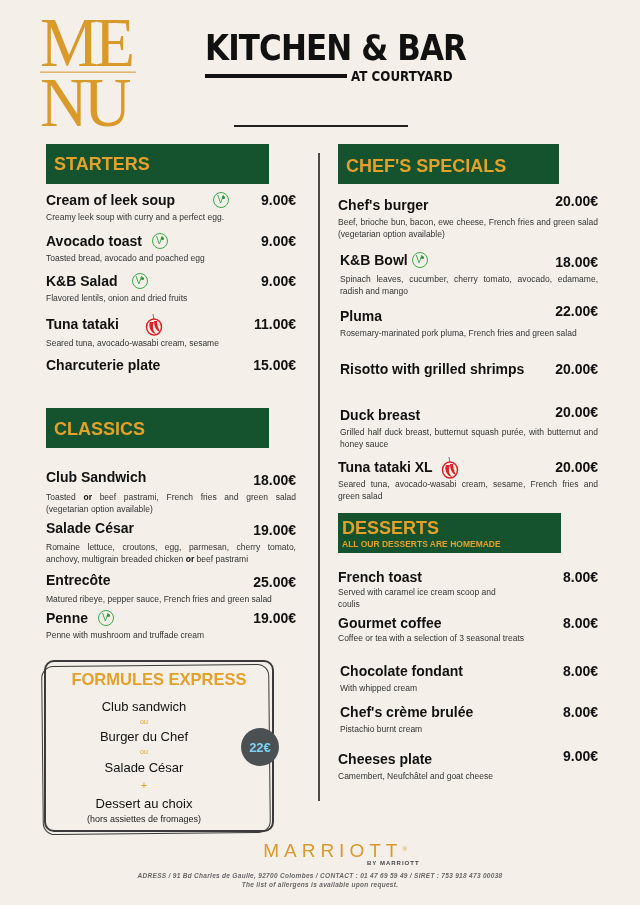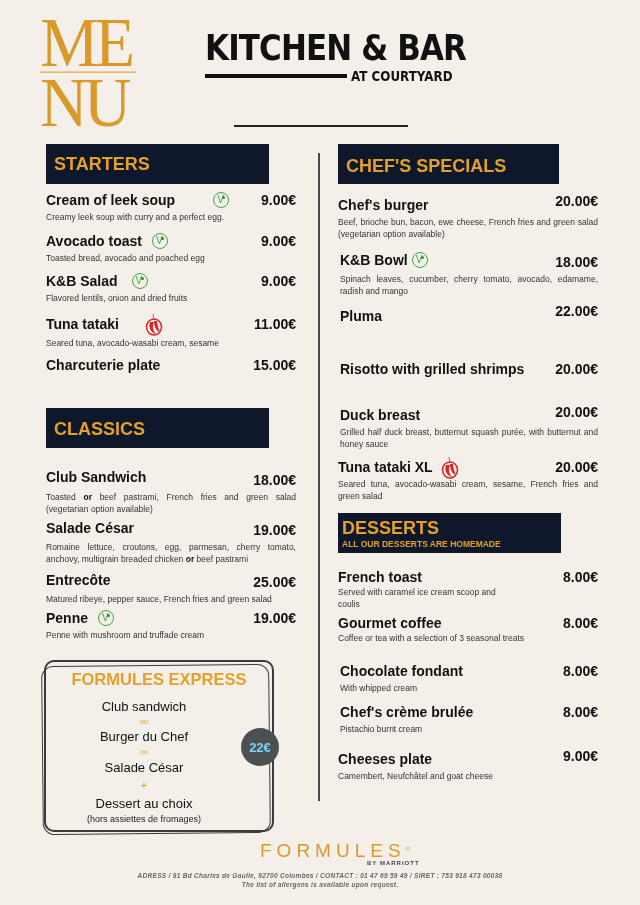--- a/index.html
+++ b/index.html
@@ -12,21 +12,21 @@
 
   .title-block { position: absolute; left: 205px; top: 28px; width: 265px; }
   .title-main { font-family: "DejaVu Sans", sans-serif; font-weight: bold; font-size: 36px; line-height: 40px; letter-spacing: -1px; transform: scaleX(0.86); transform-origin: left; white-space: nowrap; color: #111; }
   .title-sub-row { display: flex; align-items: center; margin-top: 0; }
   .title-rule { width: 148px; height: 4px; background: #111; margin-right: 4px; }
   .title-sub { font-family: "DejaVu Sans", sans-serif; font-weight: bold; font-size: 14px; letter-spacing: 0; transform: scaleX(0.85); transform-origin: left; white-space: nowrap; color: #111; }
   .title-underline { position: absolute; left: 234px; top: 125px; width: 174px; height: 2px; background: #222; }
 
   .col-divider { position: absolute; left: 318px; top: 153px; width: 2px; height: 648px; background: #4a4a4a; }
 
-  .section-bar { position: absolute; background: #0f172a; color: #e3a02b; font-weight: bold; padding-left: 8px; }
+  .section-bar { position: absolute; background: #14532d; color: #e3a02b; font-weight: bold; padding-left: 8px; }
   .section-bar .bar-title { font-size: 18px; line-height: 22px; letter-spacing: 0; }
   .section-bar .bar-sub { font-size: 8.5px; font-weight: bold; line-height: 10px; }
 
   .item { position: absolute; }
   .item-head { display: flex; align-items: center; justify-content: space-between; }
   .item-name { font-size: 14px; font-weight: bold; color: #111; white-space: nowrap; display: flex; align-items: center; }
   .item-price { font-size: 14px; font-weight: bold; color: #111; white-space: nowrap; }
   .item-desc { font-size: 8.5px; color: #333; line-height: 12px; margin-top: 3px; text-align: justify; }
   .item-desc b { font-weight: bold; color: #111; }
 
@@ -203,20 +203,21 @@
     <span class="item-price" style="margin-top:4px;">18.00€</span>
   </div>
   <div class="item-desc">Spinach leaves, cucumber, cherry tomato, avocado, edamame, radish and mango</div>
 </div>
 
 <div class="item" style="left:340px; top:303px; width:258px;">
   <div class="item-head" style="align-items:flex-start;">
     <span class="item-name" style="margin-top:5px;">Pluma</span>
     <span class="item-price">22.00€</span>
   </div>
+  <div class="item-desc">Rosemary-marinated pork pluma, French fries and green salad</div>
 </div>
 
 <div class="item" style="left:340px; top:361px; width:258px;">
   <div class="item-head">
     <span class="item-name">Risotto with grilled shrimps</span>
     <span class="item-price">20.00€</span>
   </div>
 </div>
 
 <div class="item" style="left:340px; top:404px; width:258px;">
@@ -284,17 +285,17 @@
 
 <div class="item" style="left:338px; top:748px; width:260px;">
   <div class="item-head" style="align-items:flex-start;">
     <span class="item-name" style="margin-top:3px;">Cheeses plate</span>
     <span class="item-price">9.00€</span>
   </div>
   <div class="item-desc" style="text-align:left;">Camembert, Neufchâtel and goat cheese</div>
 </div>
 
 <div class="brand">
-  <span class="brand-name">FORMULES</span><sup style="color:#d99a2b; font-size:6px;">®</sup>
+  <span class="brand-name">MARRIOTT</span><sup style="color:#d99a2b; font-size:6px;">®</sup>
   <div class="brand-sub">BY MARRIOTT</div>
 </div>
 <div class="footer-line" style="top:872px;">ADRESS / 91 Bd Charles de Gaulle, 92700 Colombes / CONTACT : 01 47 69 59 49 / SIRET : 753 918 473 00038</div>
 <div class="footer-line" style="top:881px;">The list of allergens is available upon request.</div>
 
 </body></html>

